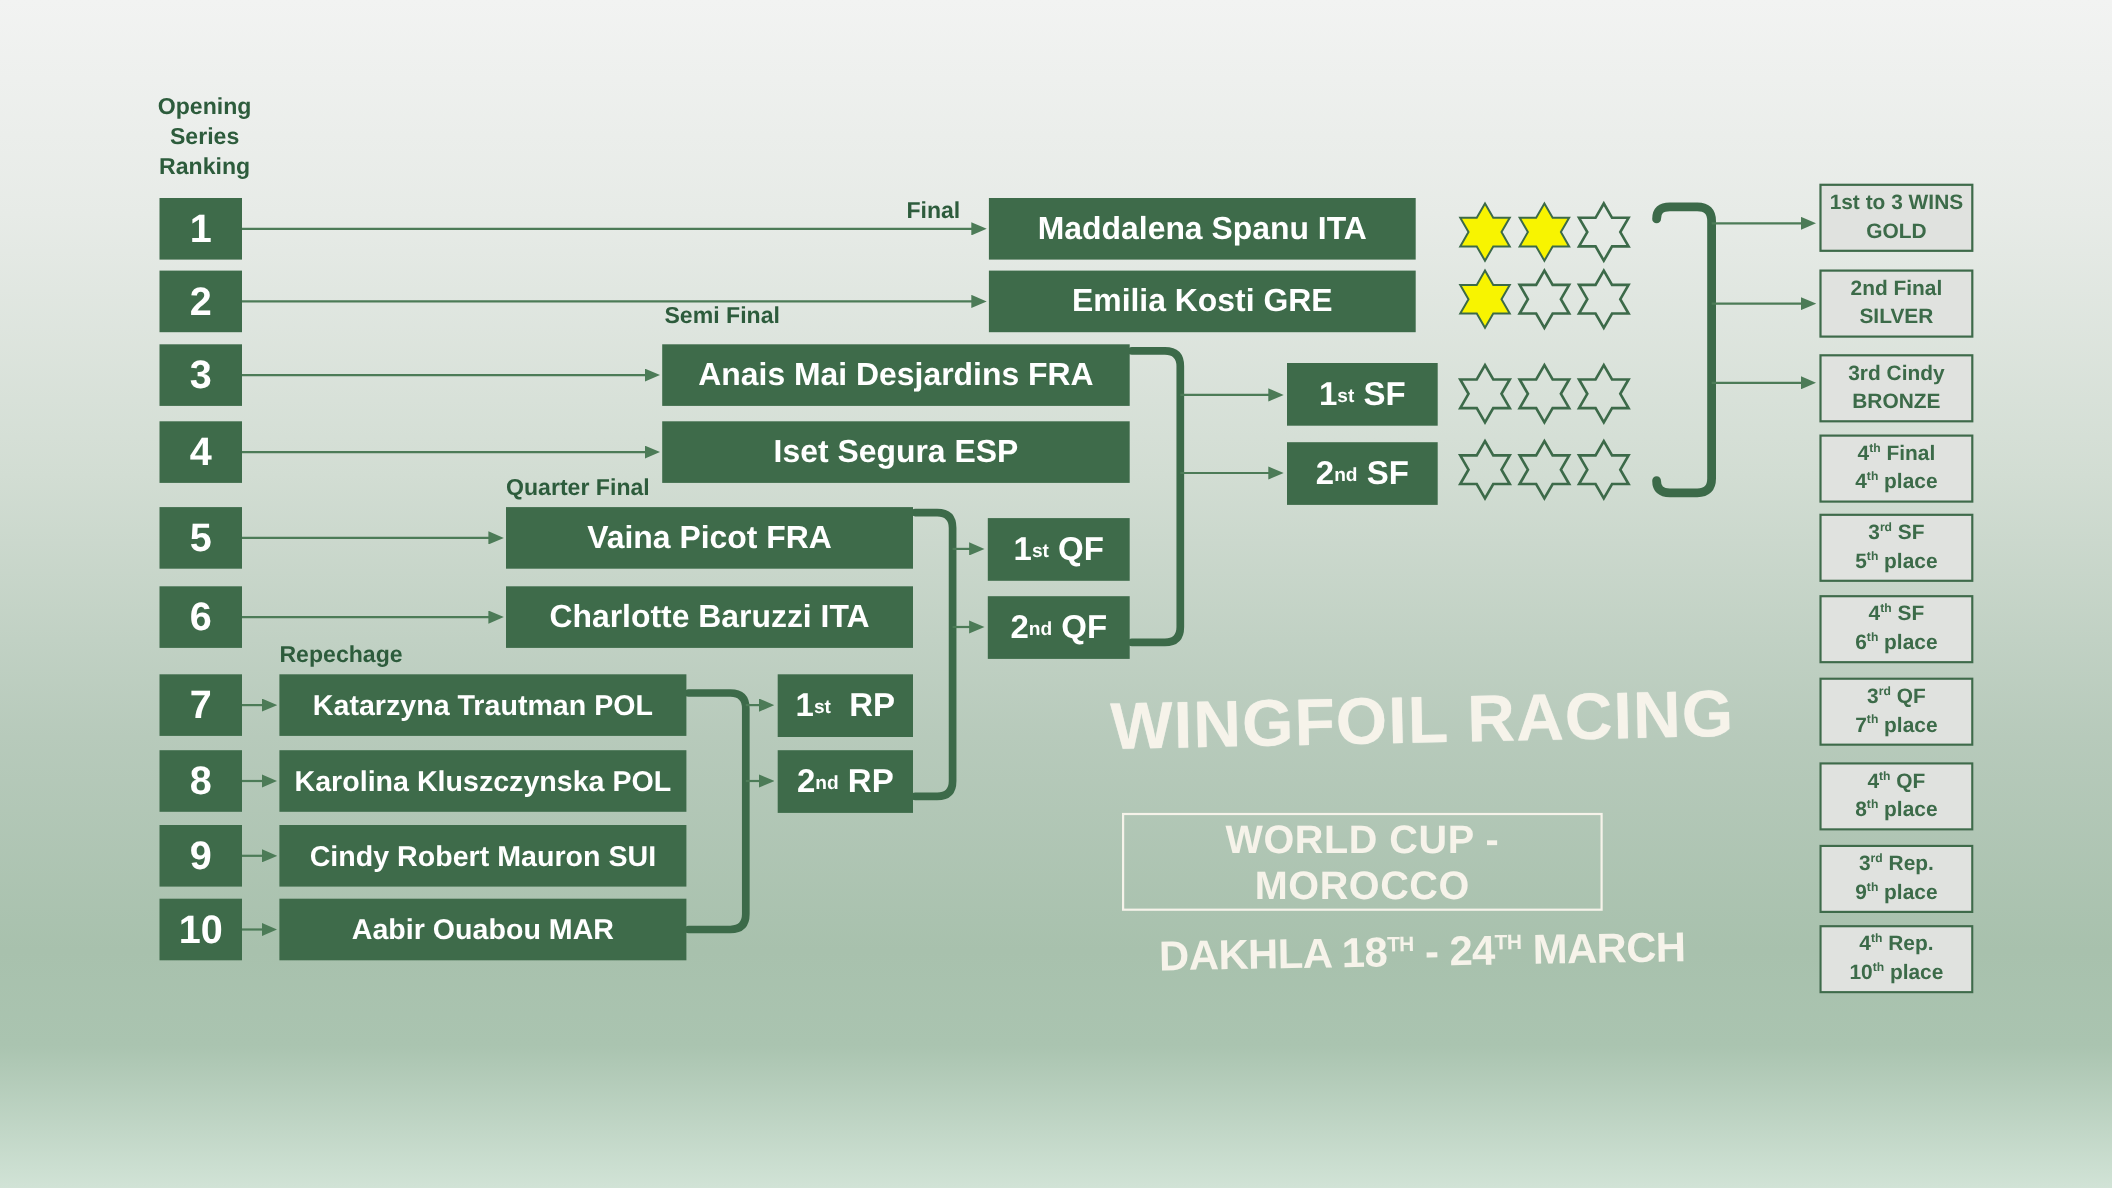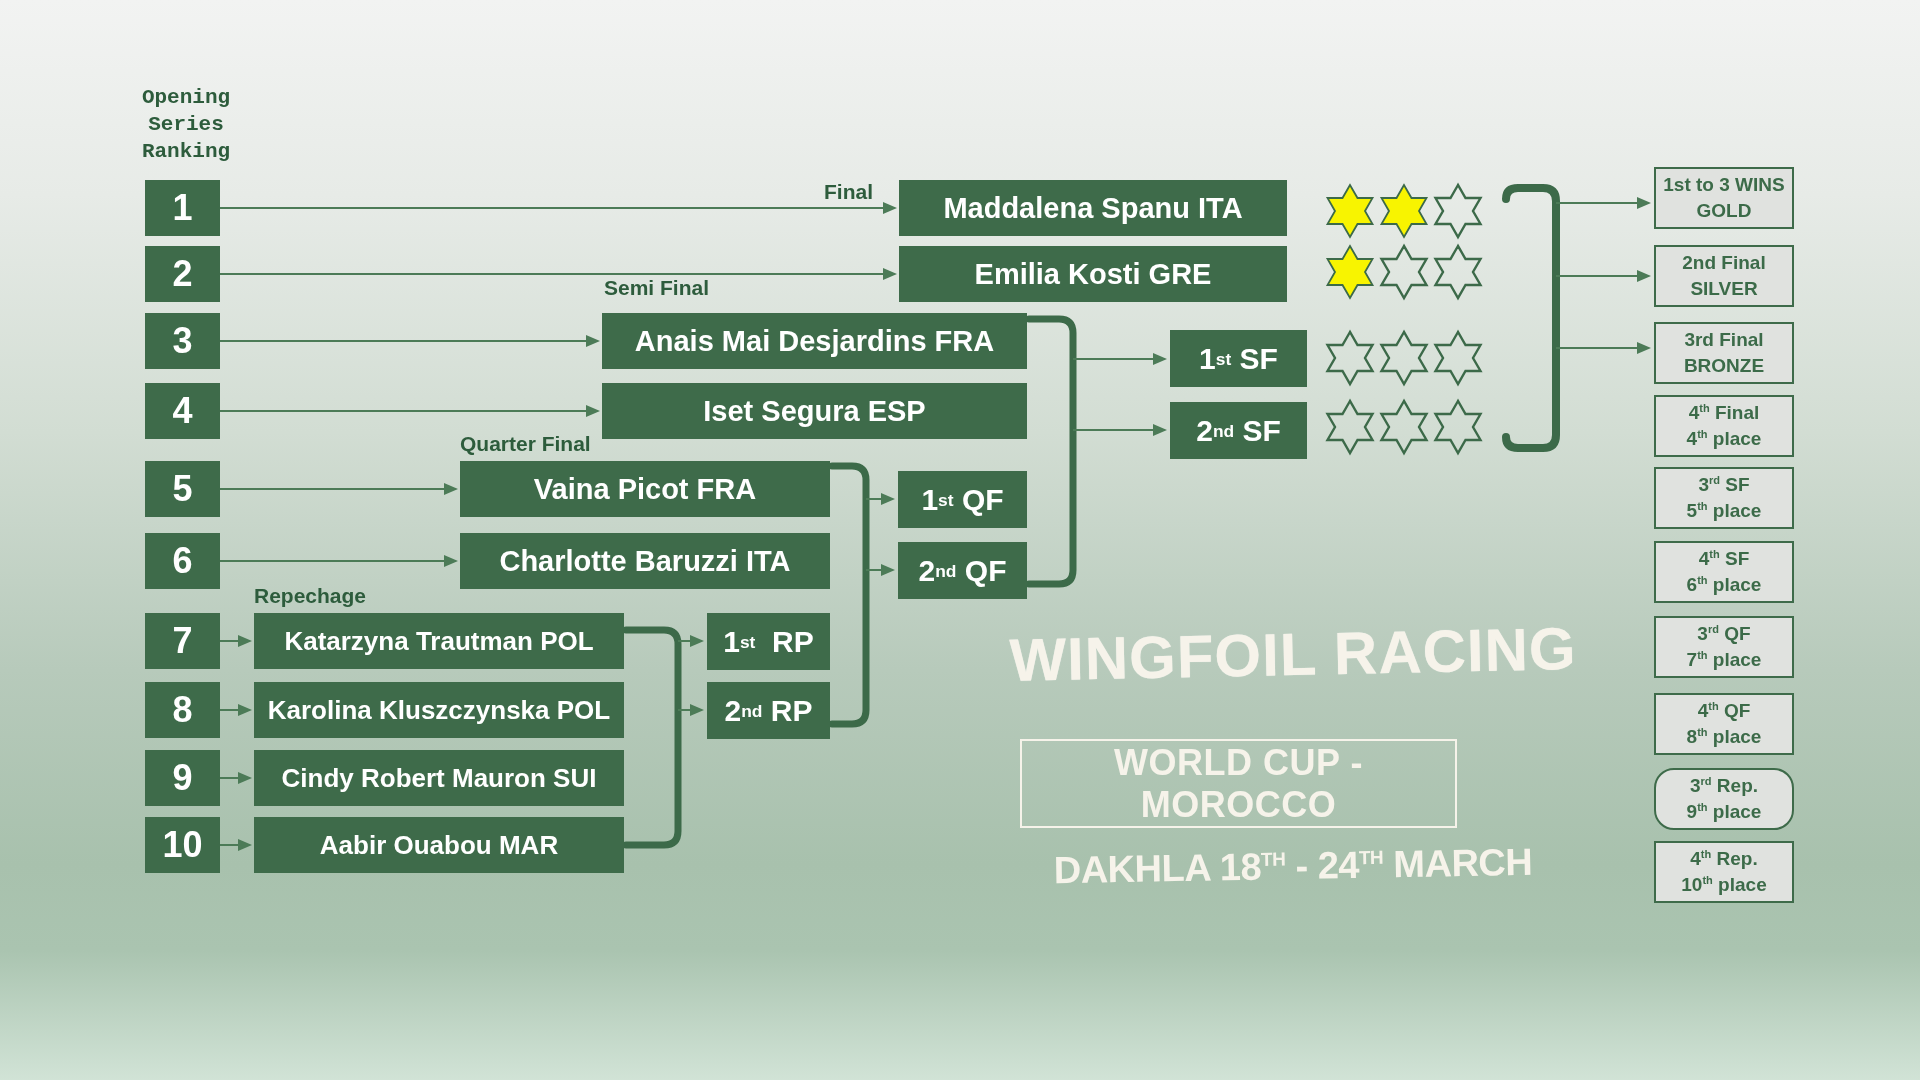--- a/index.html
+++ b/index.html
@@ -113,21 +113,21 @@
         <polygon points="0,-26 -7.5,-13 -22.5,-13 -15,0 -22.5,13 -7.5,13 0,26 7.5,13 22.5,13 15,0 22.5,-13 7.5,-13" transform="translate(1404,358)" fill="none" stroke="#3c6a49" stroke-width="2.4" stroke-linejoin="miter"></polygon>
         <polygon points="0,-26 -7.5,-13 -22.5,-13 -15,0 -22.5,13 -7.5,13 0,26 7.5,13 22.5,13 15,0 22.5,-13 7.5,-13" transform="translate(1458,358)" fill="none" stroke="#3c6a49" stroke-width="2.4" stroke-linejoin="miter"></polygon>
       </g>
       <g>
         <polygon points="0,-26 -7.5,-13 -22.5,-13 -15,0 -22.5,13 -7.5,13 0,26 7.5,13 22.5,13 15,0 22.5,-13 7.5,-13" transform="translate(1350,427)" fill="none" stroke="#3c6a49" stroke-width="2.4" stroke-linejoin="miter"></polygon>
         <polygon points="0,-26 -7.5,-13 -22.5,-13 -15,0 -22.5,13 -7.5,13 0,26 7.5,13 22.5,13 15,0 22.5,-13 7.5,-13" transform="translate(1404,427)" fill="none" stroke="#3c6a49" stroke-width="2.4" stroke-linejoin="miter"></polygon>
         <polygon points="0,-26 -7.5,-13 -22.5,-13 -15,0 -22.5,13 -7.5,13 0,26 7.5,13 22.5,13 15,0 22.5,-13 7.5,-13" transform="translate(1458,427)" fill="none" stroke="#3c6a49" stroke-width="2.4" stroke-linejoin="miter"></polygon>
       </g>
     </svg>
 
-  <div class="abs ranking-head" style="left:116px;top:84px;width:140px;font-family:Liberation Mono, monospace;">
+  <div class="abs ranking-head" style="left:116px;top:84px;width:140px;">
     <div>Opening</div>
     <div>Series</div>
     <div>Ranking</div>
   </div>
 
   <div class="abs greenbox rank" style="left:145px;top:180px;width:75px;height:56px;">1</div>
   <div class="abs greenbox rank" style="left:145px;top:246px;width:75px;height:56px;">2</div>
   <div class="abs greenbox rank" style="left:145px;top:313px;width:75px;height:56px;">3</div>
   <div class="abs greenbox rank" style="left:145px;top:383px;width:75px;height:56px;">4</div>
   <div class="abs greenbox rank" style="left:145px;top:461px;width:75px;height:56px;">5</div>
@@ -189,21 +189,21 @@
 
   <div class="abs resultbox" style="left:1654px;top:167px;width:140px;height:62px;">
     <div><span>1st to 3 WINS</span><sup></sup><span></span></div>
     <div><span>GOLD</span><sup></sup><span></span></div>
   </div>
   <div class="abs resultbox" style="left:1654px;top:245px;width:140px;height:62px;">
     <div><span>2nd Final</span><sup></sup><span></span></div>
     <div><span>SILVER</span><sup></sup><span></span></div>
   </div>
   <div class="abs resultbox" style="left:1654px;top:322px;width:140px;height:62px;">
-    <div><span>3rd Final</span><sup></sup><span></span></div>
+    <div><span>3rd Cindy</span><sup></sup><span></span></div>
     <div><span>BRONZE</span><sup></sup><span></span></div>
   </div>
   <div class="abs resultbox" style="left:1654px;top:395px;width:140px;height:62px;">
     <div><span>4</span><sup>th</sup><span> Final</span></div>
     <div><span>4</span><sup>th</sup><span> place</span></div>
   </div>
   <div class="abs resultbox" style="left:1654px;top:467px;width:140px;height:62px;">
     <div><span>3</span><sup>rd</sup><span> SF</span></div>
     <div><span>5</span><sup>th</sup><span> place</span></div>
   </div>
@@ -212,21 +212,21 @@
     <div><span>6</span><sup>th</sup><span> place</span></div>
   </div>
   <div class="abs resultbox" style="left:1654px;top:616px;width:140px;height:62px;">
     <div><span>3</span><sup>rd</sup><span> QF</span></div>
     <div><span>7</span><sup>th</sup><span> place</span></div>
   </div>
   <div class="abs resultbox" style="left:1654px;top:693px;width:140px;height:62px;">
     <div><span>4</span><sup>th</sup><span> QF</span></div>
     <div><span>8</span><sup>th</sup><span> place</span></div>
   </div>
-  <div class="abs resultbox" style="left:1654px;top:768px;width:140px;height:62px;border-radius:20px;">
+  <div class="abs resultbox" style="left:1654px;top:768px;width:140px;height:62px;">
     <div><span>3</span><sup>rd</sup><span> Rep.</span></div>
     <div><span>9</span><sup>th</sup><span> place</span></div>
   </div>
   <div class="abs resultbox" style="left:1654px;top:841px;width:140px;height:62px;">
     <div><span>4</span><sup>th</sup><span> Rep.</span></div>
     <div><span>10</span><sup>th</sup><span> place</span></div>
   </div>
 
   <div class="abs logo-title" style="left:1003px;top:620px;width:580px;">WINGFOIL RACING</div>
   <div class="abs logo-sub" style="left:1020px;top:739px;width:437px;height:89px;">

